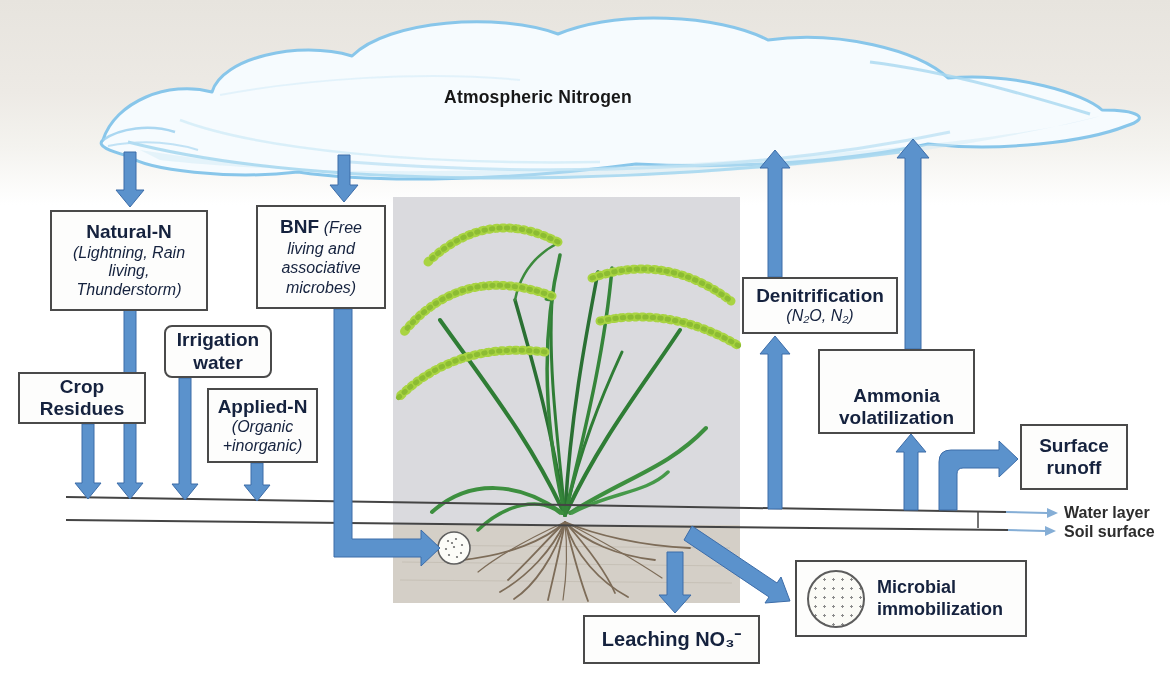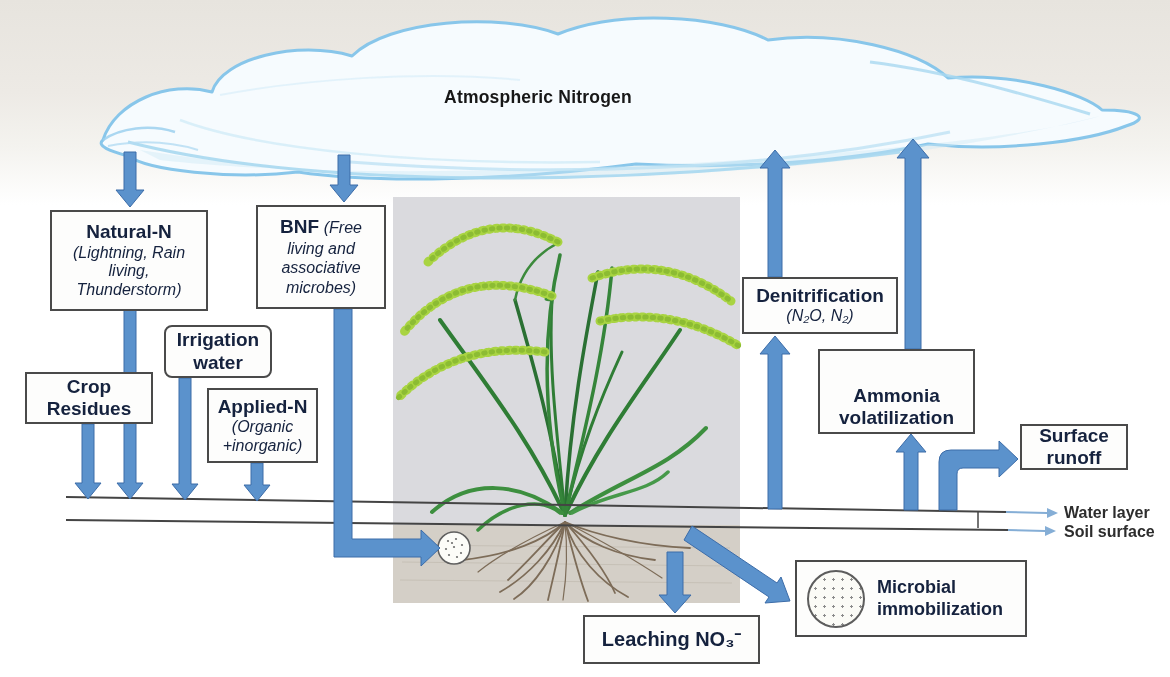--- a/index.html
+++ b/index.html
@@ -22,25 +22,25 @@
     text-align:center;line-height:1.17;box-sizing:border-box;padding:3px 4px;
   }
   .t{font-weight:bold;font-size:19px;}
   .t.small{font-size:18px;}
   .s{font-weight:normal;font-size:16px;font-style:italic;}
   .mix{font-size:16.5px;}
   .mix .t{font-size:19px;}
   .box-natural-n{left:50px;top:210px;width:158px;height:101px;}
   .box-bnf{left:256px;top:205px;width:130px;height:104px;}
   .box-irrigation{left:164px;top:325px;width:108px;height:53px;border-radius:8px;}
-  .box-crop{left:25px;top:372px;width:128px;height:52px;}
+  .box-crop{left:18px;top:372px;width:128px;height:52px;}
   .box-applied{left:207px;top:388px;width:111px;height:75px;}
   .box-denit{left:742px;top:277px;width:156px;height:57px;}
   .box-ammonia{left:818px;top:349px;width:157px;height:85px;justify-content:flex-end;}
-  .box-runoff{left:1020px;top:424px;width:108px;height:46px;}
+  .box-runoff{left:1020px;top:424px;width:108px;height:66px;}
   .box-microbial{left:795px;top:560px;width:232px;height:77px;flex-direction:row;justify-content:flex-start;padding-left:10px;}
   .box-leaching{left:583px;top:615px;width:177px;height:49px;}
   .box-leaching .t{font-size:20px;}
   .microbial-text{text-align:left;margin-left:12px;}
   .dot-circle{
     width:58px;height:58px;border-radius:50%;flex:0 0 auto;
     border:2px solid #5d5d5d;background-color:#fbfbf6;
     background-image:radial-gradient(#8a8a8a 1px, rgba(0,0,0,0) 1.4px);
     background-size:9px 9px;background-position:2px 3px;box-sizing:border-box;
   }

